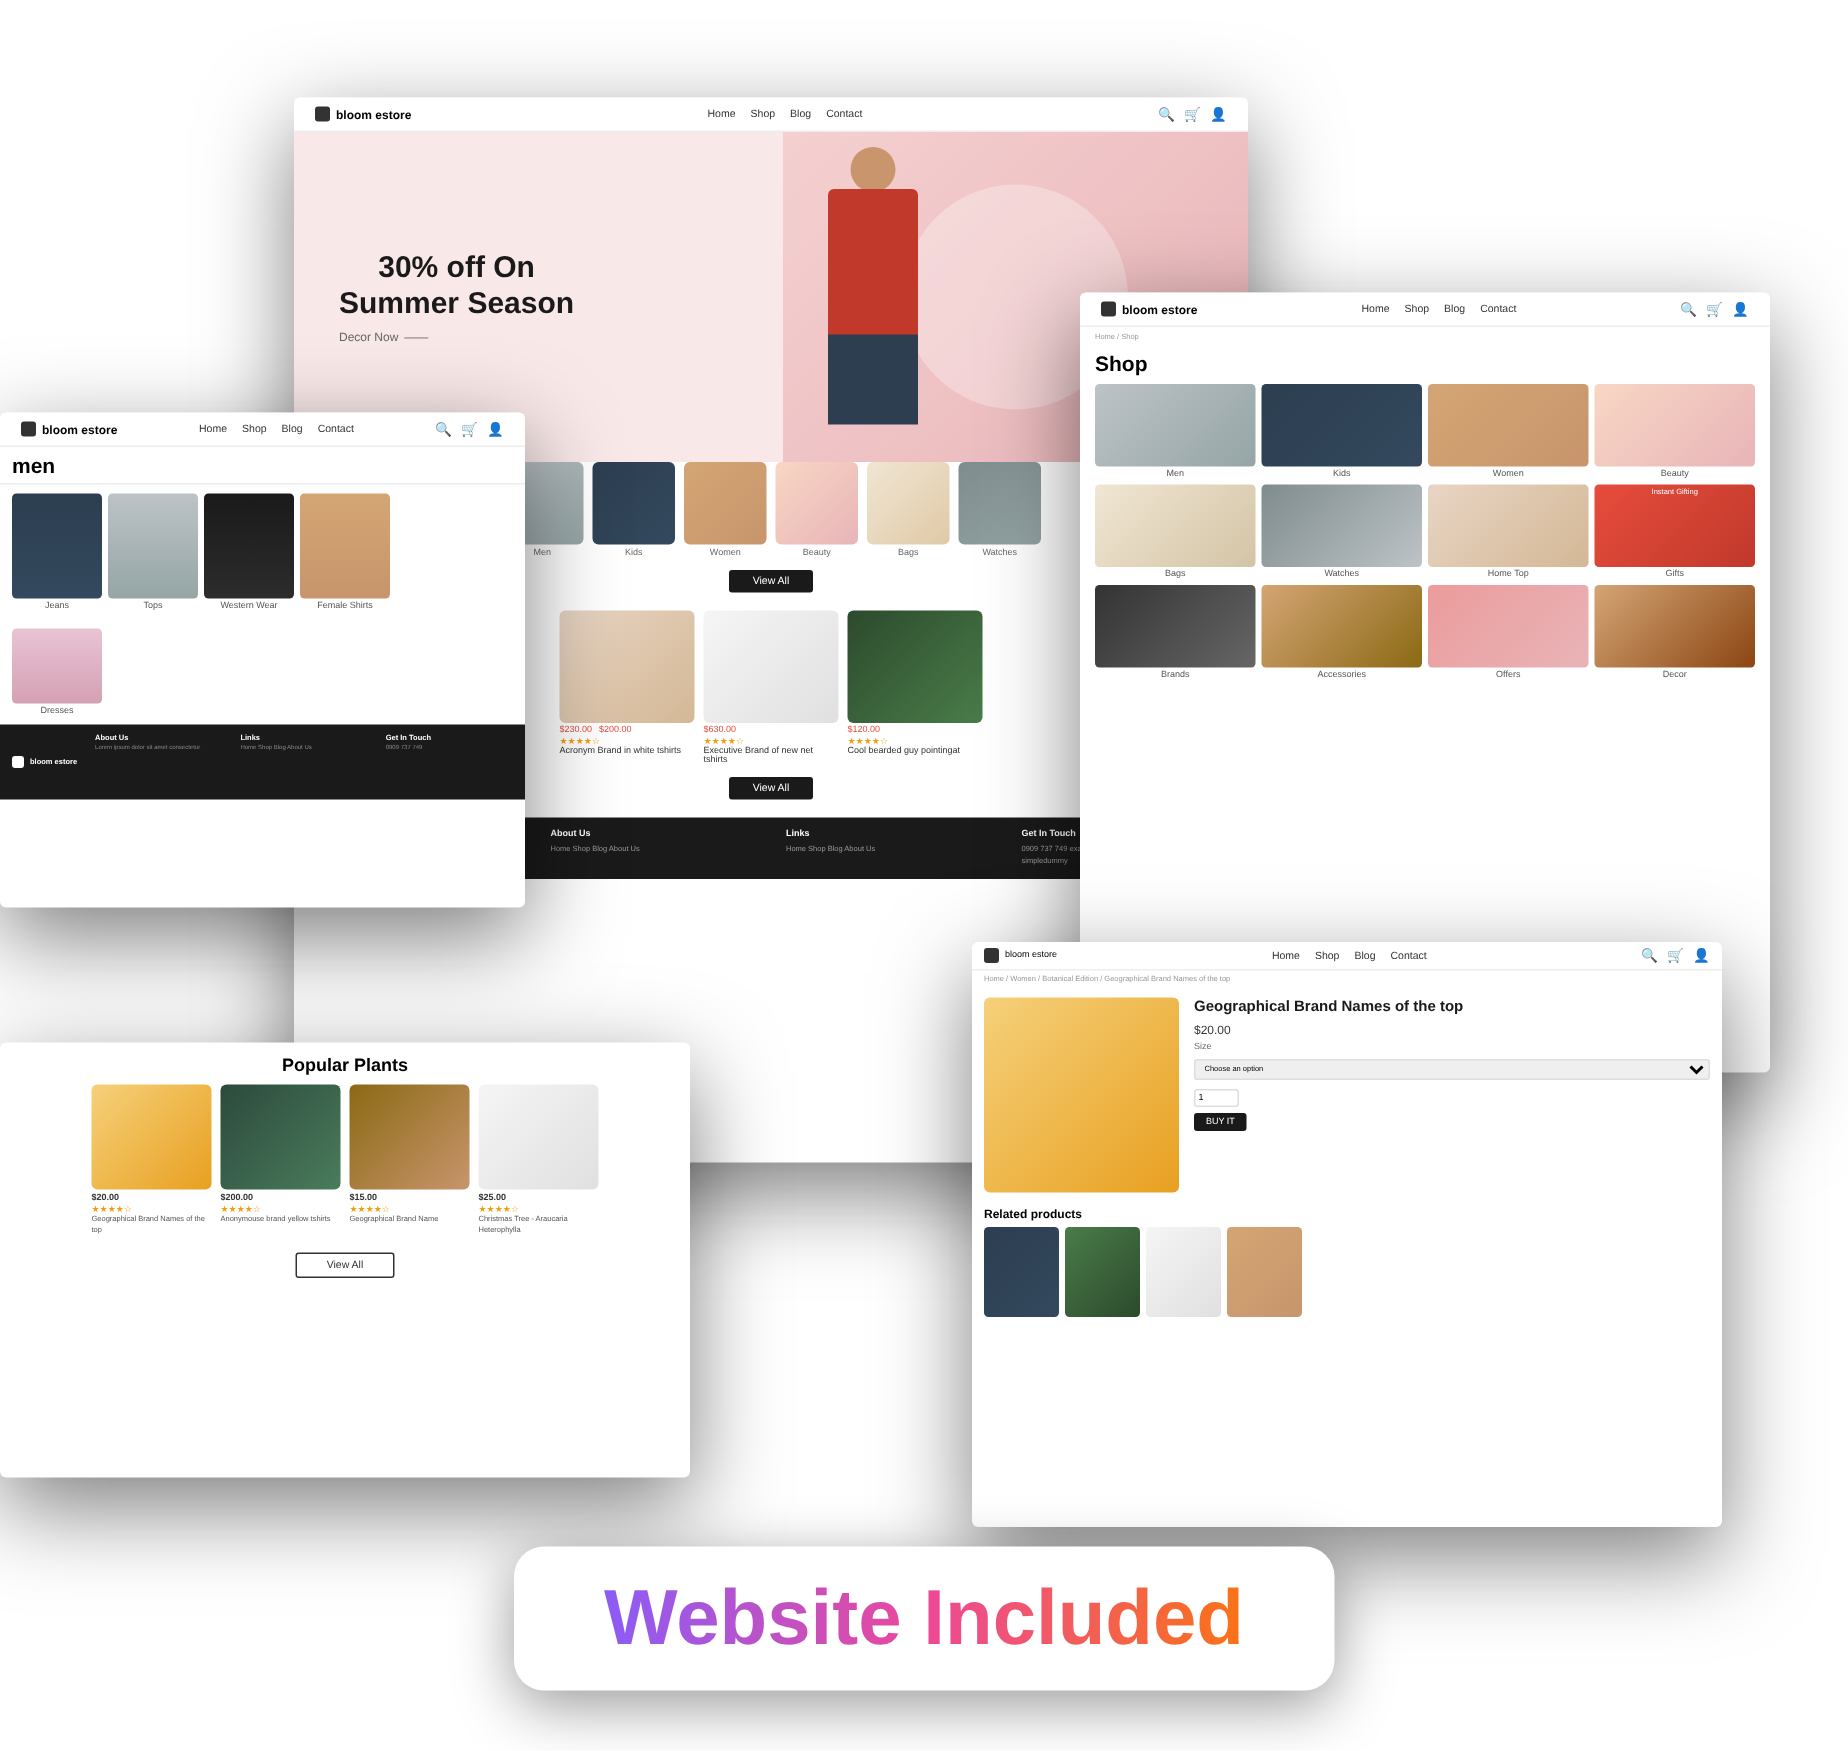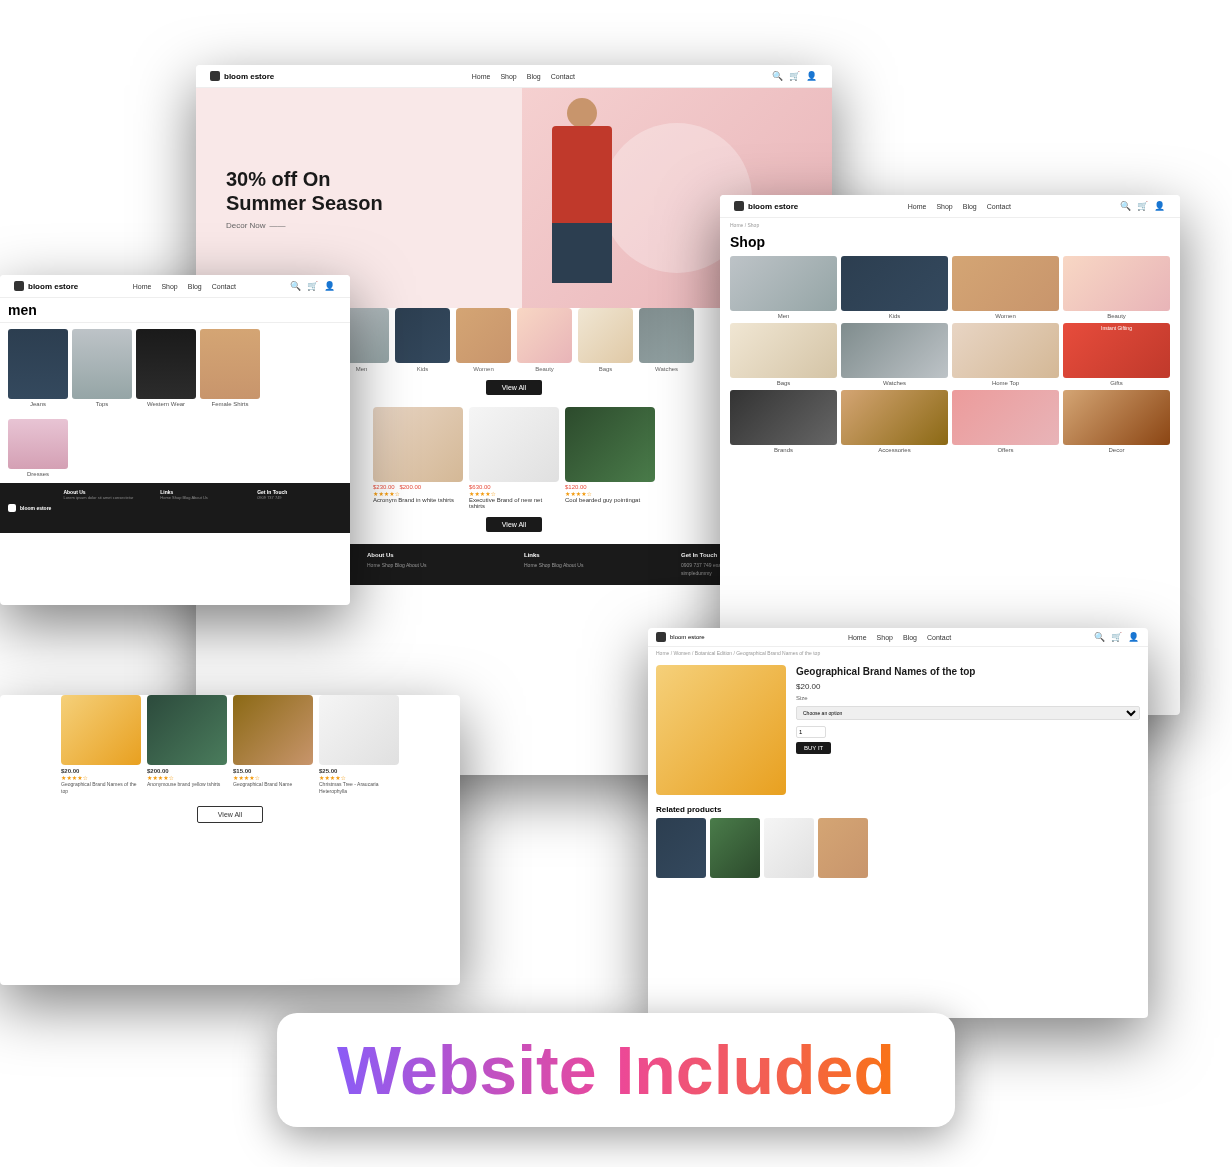--- a/index.html
+++ b/index.html
@@ -83,21 +83,21 @@
       bottom: 40px;
       left: 50%;
       transform: translateX(-50%);
       background: #fff;
       border-radius: 20px;
       padding: 18px 60px;
       box-shadow: 0 10px 40px rgba(0,0,0,0.4);
       z-index: 100;
     }
     .website-included-text {
-      font-size: 68px;
+      font-size: 52px;
       font-weight: 900;
       background: linear-gradient(90deg, #8b5cf6, #ec4899, #f97316);
       -webkit-background-clip: text;
       -webkit-text-fill-color: transparent;
       background-clip: text;
       white-space: nowrap;
     }
 
     
     .nav-bar {
@@ -144,20 +144,21 @@
       position: absolute;
       left: 30px;
       top: 50%;
       transform: translateY(-50%);
     }
     .hero-title {
       font-size: 20px;
       font-weight: 900;
       color: #1a1a1a;
       line-height: 1.2;
+      text-align: center;
     }
     .hero-subtitle {
       font-size: 8px;
       color: #666;
       margin-top: 6px;
       display: flex;
       align-items: center;
       gap: 4px;
     }
     .hero-img-placeholder {
@@ -901,20 +902,21 @@
     <div class="pd-related-grid">
       <div class="pd-related-item pr-item-1"></div>
       <div class="pd-related-item pr-item-2"></div>
       <div class="pd-related-item pr-item-3"></div>
       <div class="pd-related-item pr-item-4"></div>
     </div>
   </div>
 </div>
 
 <div class="screenshot-bottom-center">
+  <div class="popular-title">Popular Plants</div>
   <div class="popular-grid">
     <div class="pop-card">
       <div class="pop-img pp-img-1"></div>
       <div class="pop-price">$20.00</div>
       <div class="pop-stars">★★★★☆</div>
       <div class="pop-name">Geographical Brand Names of the top</div>
     </div>
     <div class="pop-card">
       <div class="pop-img pp-img-2"></div>
       <div class="pop-price">$200.00</div>

